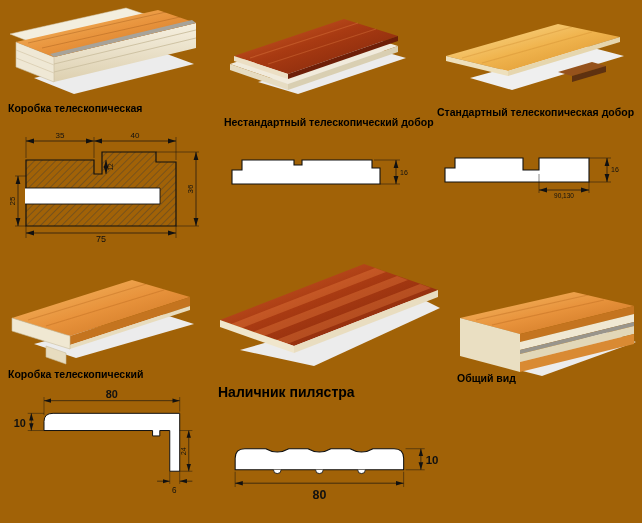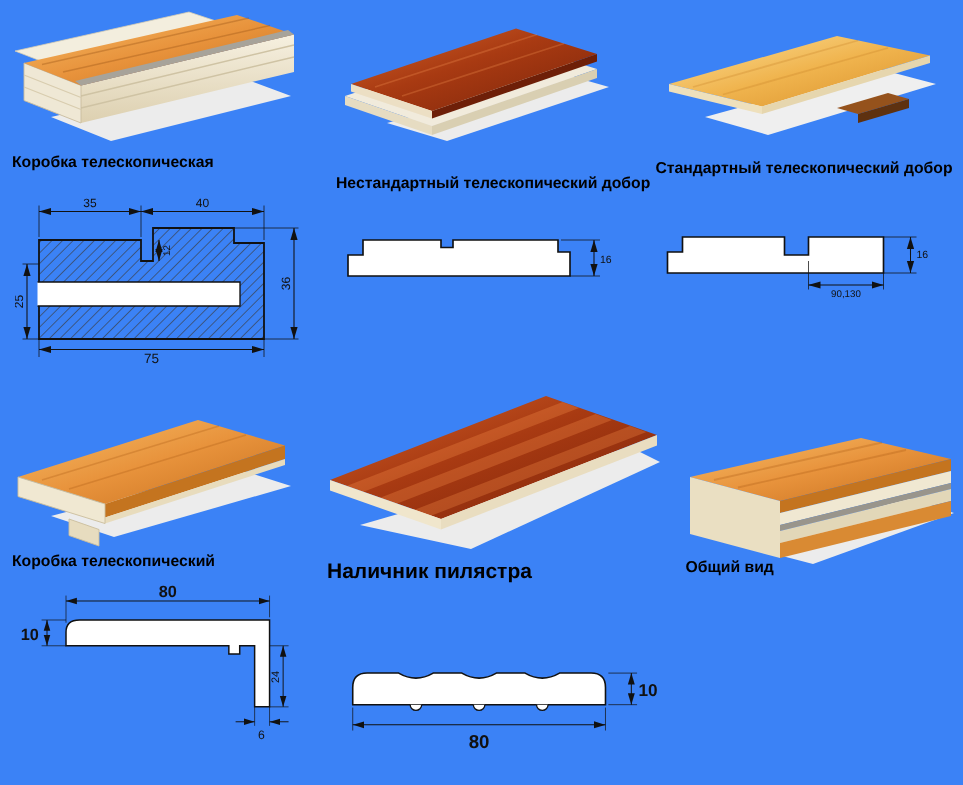--- a/index.html
+++ b/index.html
@@ -1,16 +1,16 @@
 <!DOCTYPE html>
 <html><head>
 <meta charset="utf-8">
 <style>
   html,body{margin:0;padding:0;background:#fff;}
-  #canvas{position:relative;width:642px;height:523px;background:#3b82f6;overflow:hidden;
+  #canvas{position:relative;width:642px;height:523px;background:#a16207;overflow:hidden;
           font-family:"Liberation Sans",sans-serif;}
   .abs{position:absolute;}
   .caption{position:absolute;font-family:"Liberation Sans",sans-serif;font-weight:700;
            font-size:10.5px;color:#000;white-space:nowrap;}
   .caption-lg{font-size:14px;}
   svg{display:block;}
   svg text{font-family:"Liberation Sans",sans-serif;fill:#111;}
   .pline{fill:#ffffff;stroke:#111;stroke-width:1.1;}
   .hatched{fill:url(#hatch);stroke:#111;stroke-width:1.2;}
   .extl{stroke:#111;stroke-width:0.5;}
@@ -120,21 +120,21 @@
   <section>
     <svg class="abs" style="left:440px;top:16px" width="188" height="82" viewBox="0 0 188 82">
       <polygon points="30,62 72,74 184,40 146,30" fill="#efefef"></polygon>
       <polygon points="6,40 118,8 180,21 68,55" fill="url(#gGold)"></polygon>
       <path d="M22,42 L132,11 M42,47 L152,16" stroke="rgba(200,130,40,0.3)" stroke-width="1.2" fill="none"></path>
       <polygon points="68,55 180,21 180,26 68,60" fill="#e6d6ae"></polygon>
       <polygon points="6,40 68,55 68,60 6,45" fill="#eee0bc"></polygon>
       <polygon points="118,56 152,46 166,50 132,60" fill="#95521c"></polygon>
       <polygon points="132,60 166,50 166,56 132,66" fill="#5e3110"></polygon>
     </svg>
-    <div class="caption" style="left:437px;top:106px">Стандартный телескопический добор</div>
+    <div class="caption" style="left:437px;top:106px">Стандартный телескопическая добор</div>
     <svg class="abs" style="left:437px;top:148px" width="195" height="52" viewBox="0 0 195 52">
       <path class="pline" d="M8,20 L18,20 L18,10 L86,10 L86,22 L102,22 L102,10 L152,10 L152,34 L8,34 Z"></path>
       <g>
         <line class="extl" x1="102" y1="26" x2="102" y2="45"></line>
         <line class="extl" x1="152" y1="34" x2="152" y2="45"></line>
         <line class="diml" x1="102" y1="42" x2="152" y2="42" marker-start="url(#arr)" marker-end="url(#arr)"></line>
         <line class="extl" x1="152" y1="10" x2="174" y2="10"></line>
         <line class="extl" x1="152" y1="34" x2="174" y2="34"></line>
         <line class="diml" x1="170" y1="10" x2="170" y2="34" marker-start="url(#arr)" marker-end="url(#arr)"></line>
       </g>
@@ -181,21 +181,21 @@
   <section>
     <svg class="abs" style="left:214px;top:250px" width="228" height="122" viewBox="0 0 228 122">
       <polygon points="26,100 100,116 226,58 206,48" fill="#ececec"></polygon>
       <polygon points="6,70 150,14 224,40 80,96" fill="url(#gMahog)"></polygon>
       <polygon points="17,74 161,18 172,22 28,78" fill="rgba(255,150,80,0.28)"></polygon>
       <polygon points="39,82 183,26 194,30 50,86" fill="rgba(255,150,80,0.28)"></polygon>
       <polygon points="62,90 206,34 217,38 73,94" fill="rgba(255,150,80,0.28)"></polygon>
       <polygon points="80,96 224,40 224,47 80,103" fill="#e9ddc0"></polygon>
       <polygon points="6,70 80,96 80,103 6,77" fill="#f0e6cc"></polygon>
     </svg>
-    <div class="caption caption-lg" style="left:218px;top:372px">Наличник пилястра</div>
+    <div class="caption caption-lg" style="left:218px;top:384px">Наличник пилястра</div>
     <svg class="abs" style="left:216px;top:420px" width="225" viewBox="0 0 235 88">
       <path class="pline" d="M20,52 L20,40 Q20,30 30,30 L52,30 Q64,37 76,30 L96,30 Q108,37 120,30 L140,30 Q152,37 164,30 L186,30 Q196,30 196,40 L196,52 Z"></path>
       <path d="M60,52 A4 4 0 0 0 68,52" fill="#fff" stroke="#111" stroke-width="0.9"></path>
       <path d="M104,52 A4 4 0 0 0 112,52" fill="#fff" stroke="#111" stroke-width="0.9"></path>
       <path d="M148,52 A4 4 0 0 0 156,52" fill="#fff" stroke="#111" stroke-width="0.9"></path>
       <g>
         <line class="extl" x1="20" y1="54" x2="20" y2="70"></line>
         <line class="extl" x1="196" y1="54" x2="196" y2="70"></line>
         <line class="diml" x1="20" y1="66" x2="196" y2="66" marker-start="url(#arr)" marker-end="url(#arr)"></line>
         <line class="extl" x1="198" y1="30" x2="218" y2="30"></line>

